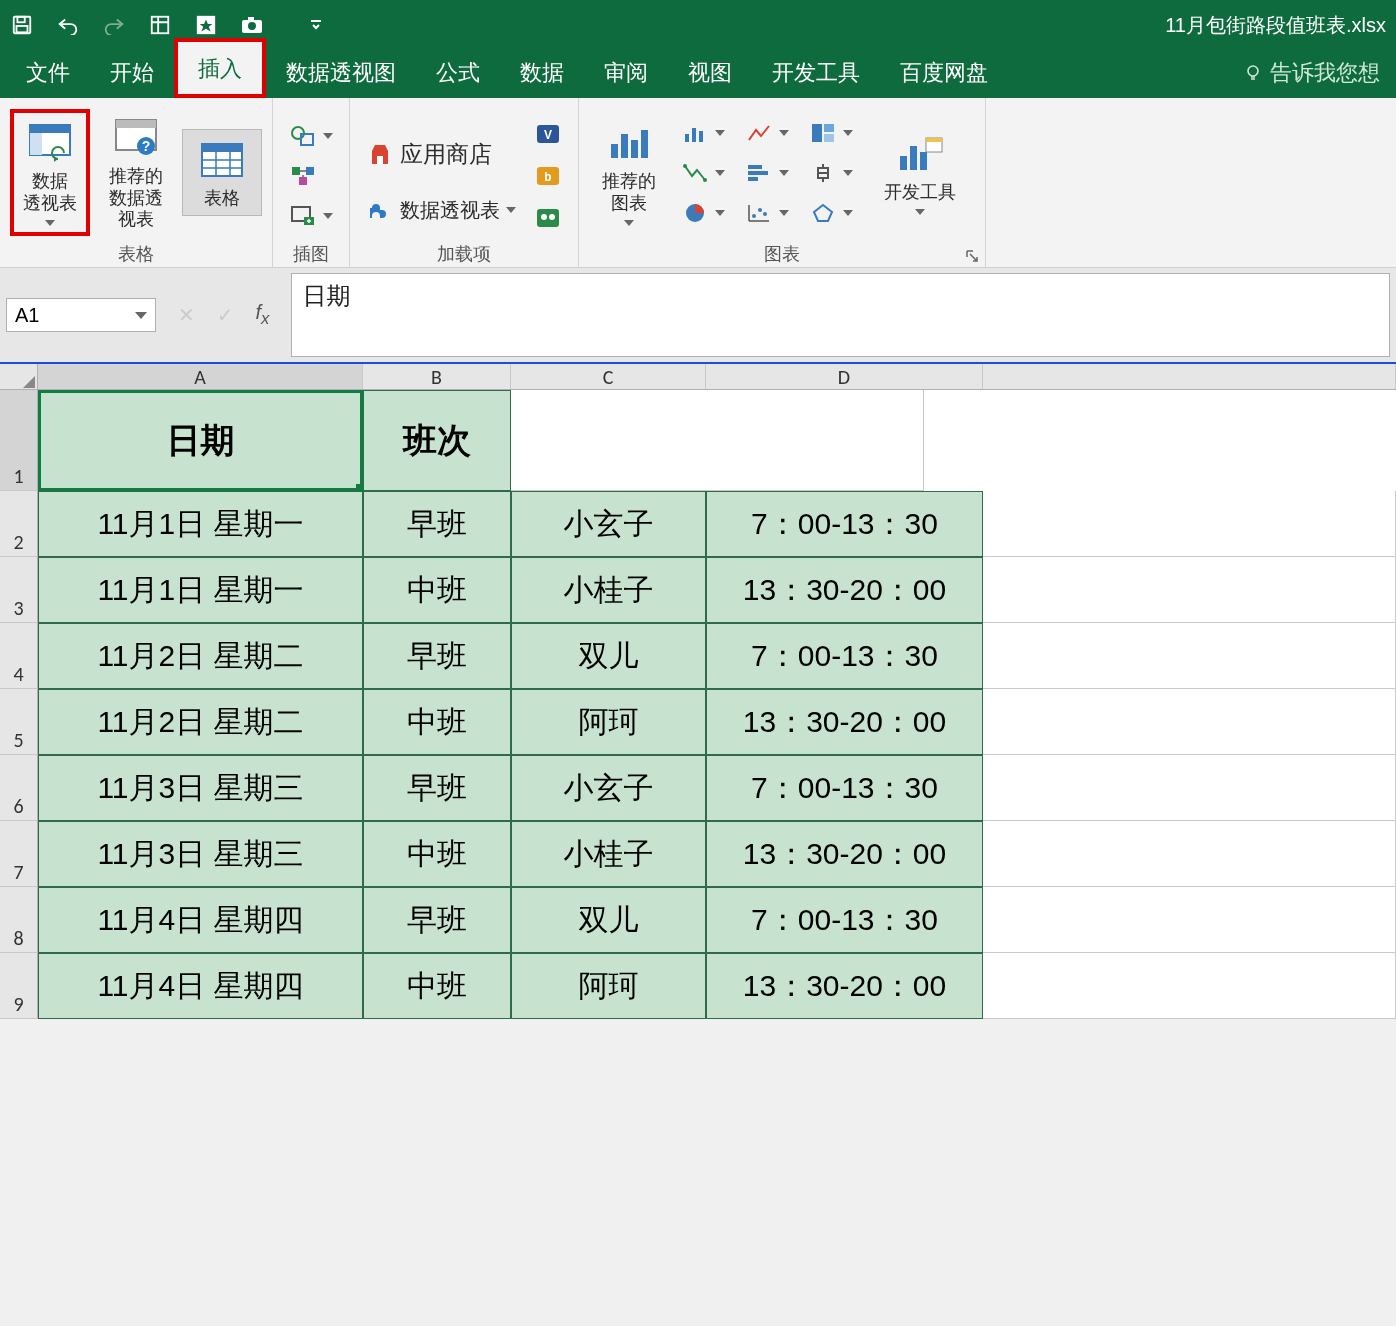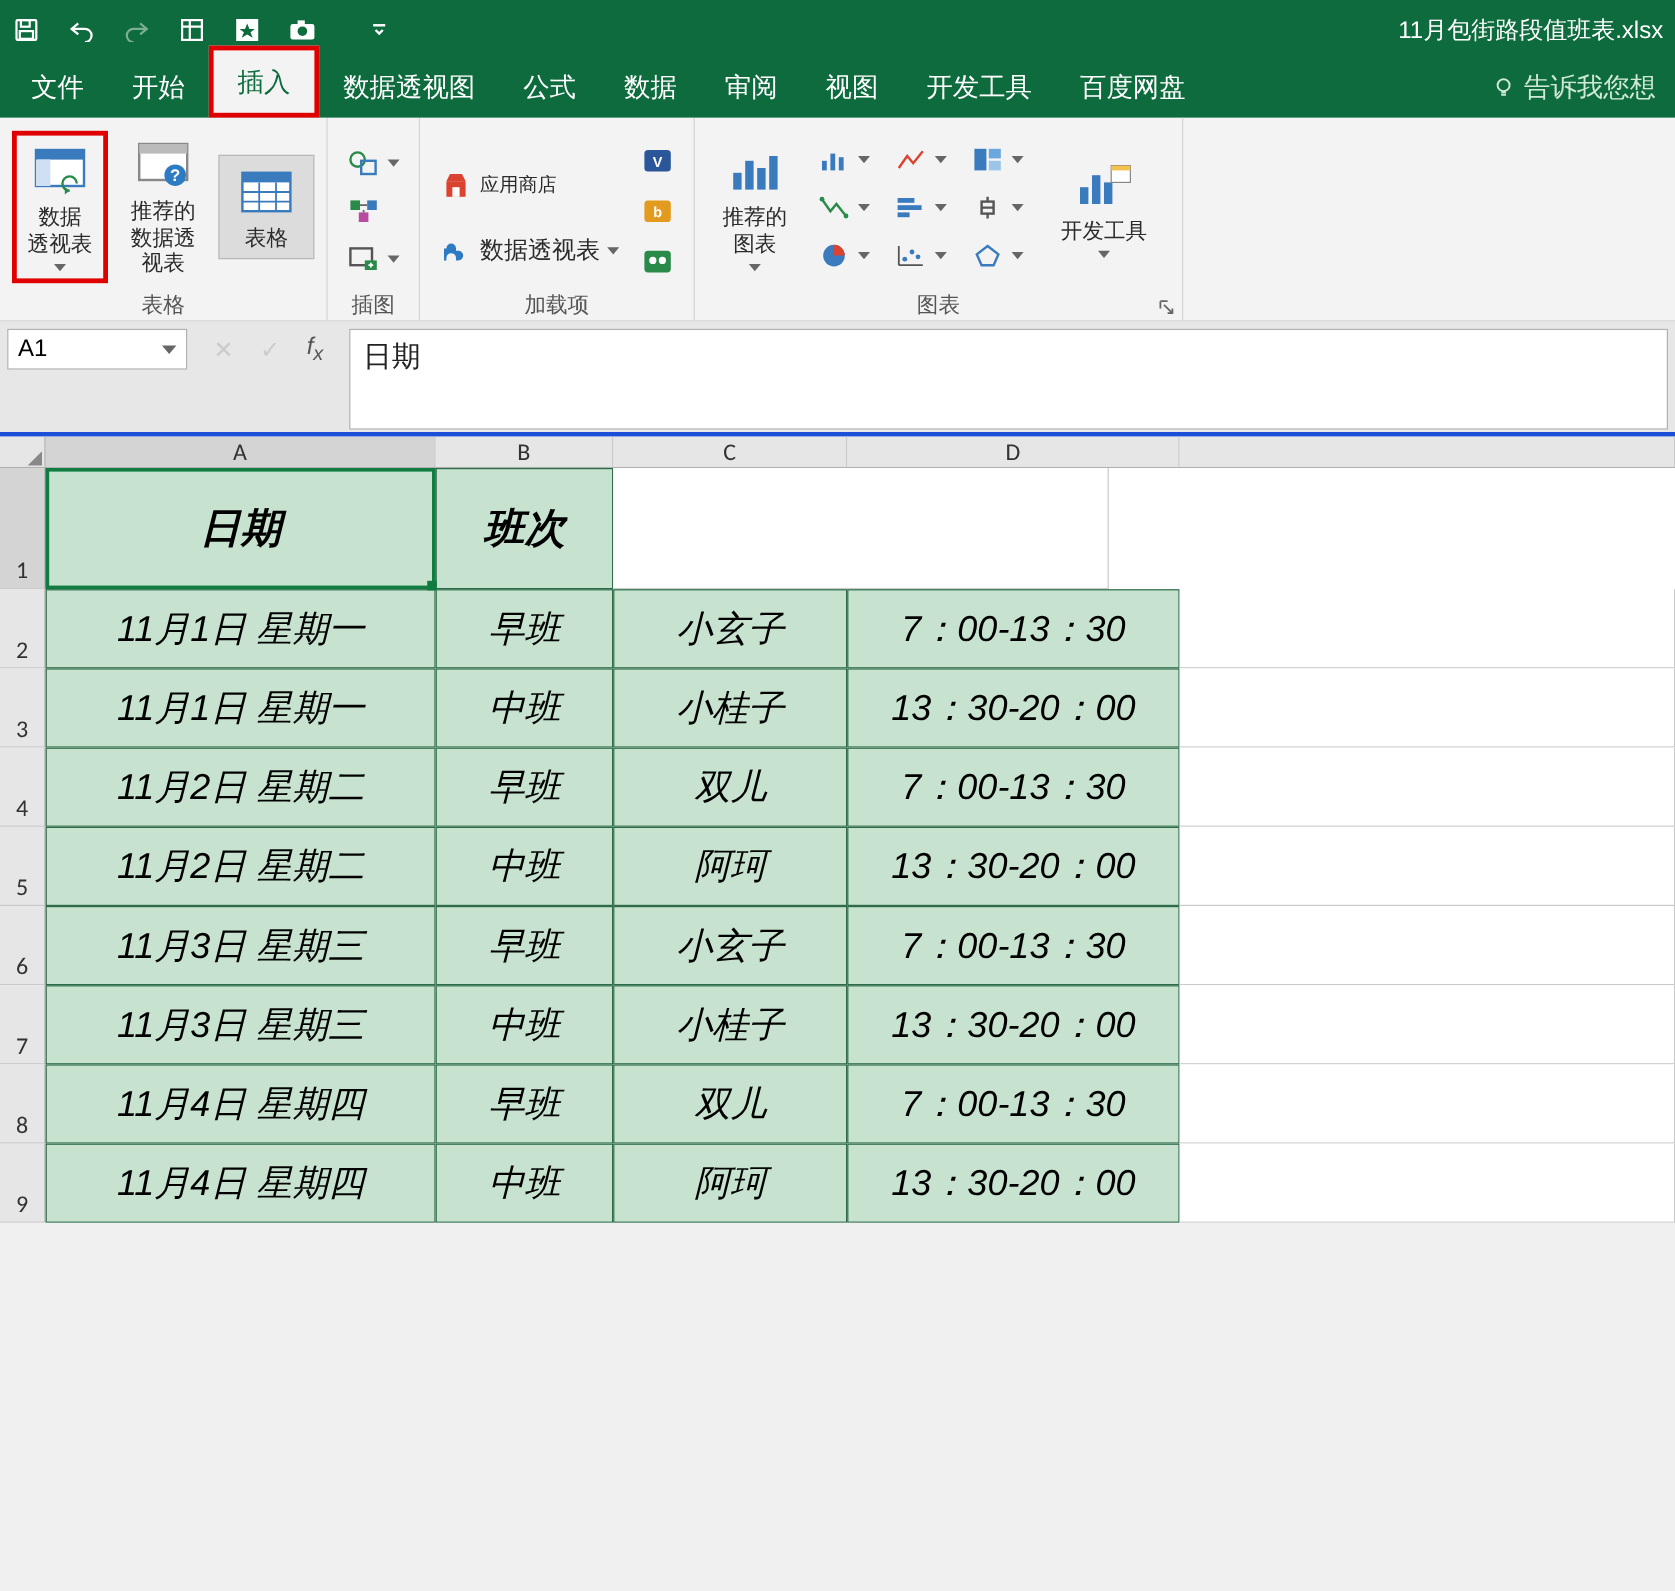--- a/index.html
+++ b/index.html
@@ -33,21 +33,21 @@
   .big-btn.boxed { border:4px solid #e00000; }
   .big-btn .ic { width:48px; height:48px; display:flex; align-items:center; justify-content:center; }
   .down-caret::after { content:""; display:block; margin:2px auto 0; width:0; height:0; border-left:5px solid transparent; border-right:5px solid transparent; border-top:6px solid #666; }
 
   .small-stack { display:flex; flex-direction:column; gap:4px; padding-top:6px; }
   .small-btn { display:flex; align-items:center; gap:6px; font-size:18px; color:#2b2b2b; padding:4px 6px; }
   .small-btn .ic { width:28px; height:28px; display:flex; align-items:center; justify-content:center; }
   .small-btn .drop { margin-left:auto; width:0; height:0; border-left:5px solid transparent; border-right:5px solid transparent; border-top:6px solid #666; }
 
   
-  .formula-row { background:#e7e7e7; height:96px; border-bottom:4px solid #1d4ed8; display:flex; align-items:flex-start; padding:6px; gap:8px;}
+  .formula-row { background:#e7e7e7; height:96px; border-bottom:2px solid #1d4ed8; display:flex; align-items:center; padding:6px; gap:8px;}
   .namebox { width:150px; height:34px; background:#fff; border:1px solid #b0b0b0; display:flex; align-items:center; padding:0 8px; font-size:20px; }
   .namebox .cbx-caret { margin-left:auto; width:0;height:0;border-left:6px solid transparent;border-right:6px solid transparent;border-top:7px solid #666;}
   .fx-btns { display:flex; align-items:center; gap:22px; padding:0 14px; height:34px; color:#999;}
   .fx-btns span { font-size:20px; }
   .fx-btns .fx { font-style:italic; color:#555; }
   .formula-input { flex:1; height:84px; background:#fff; border:1px solid #b0b0b0; padding:6px 10px; font-size:24px; color:#222; }
 
   
   .sheet { background:#fff; }
   .col-headers { display:flex; height:26px; background:#e6e6e6; border-bottom:1px solid #b0b0b0; }
@@ -56,21 +56,21 @@
   .col-h { border-right:1px solid #c9c9c9; display:flex; align-items:center; justify-content:center; font-size:20px; color:#333; background:#e6e6e6; font-family:"Calibri",sans-serif;}
   .col-h.sel { background:#d4d4d4; }
   .cA{width:325px;} .cB{width:148px;} .cC{width:195px;} .cD{width:277px;} .cE{width:413px;}
 
   .grid { display:flex; }
   .row-headers { display:flex; flex-direction:column; }
   .row-h { width:38px; border-right:1px solid #b0b0b0; border-bottom:1px solid #c9c9c9; background:#e6e6e6; display:flex; align-items:flex-end; justify-content:center; font-size:20px; color:#333; padding-bottom:2px; font-family:"Calibri",sans-serif;}
   .row-h.sel { background:#d4d4d4; }
 
   .cells { position:relative; }
-  .data-row { display:flex;font-style:italic; }
+  .data-row { display:flex; }
   .cell { height:101px; border-bottom:1px solid #c9c9c9; border-right:1px solid #c9c9c9; display:flex; align-items:center; justify-content:center; font-size:30px; padding:0 6px; }
   .cell.green { background:#c7e3cf; border:1px solid #2f6b4a; }
   .cell.blank { background:#fff; }
   .hdr-row .cell { height:101px; font-weight:bold; font-size:34px; }
   .body-row .cell { height:66px; }
   .active-cell { position:absolute; left:0; top:0; width:325px; height:101px; border:3px solid #107c41; pointer-events:none; }
   .active-cell::after { content:""; position:absolute; right:-4px; bottom:-4px; width:8px; height:8px; background:#107c41; }
 
   
   svg { display:block; }
@@ -223,21 +223,21 @@
             <div class="drop"></div>
           </div>
       </div>
     </div>
     <div class="group-label">插图</div>
   </div>
 
   <div class="group">
     <div class="group-body">
       <div class="small-stack" style="gap:18px;padding-top:18px">
-        <div class="small-btn" style="font-size:16px">
+        <div class="small-btn" style="font-size:23px">
           <div class="ic">
               <svg width="26" height="24" viewBox="0 0 26 24">
                 <path d="M5 8 L8 2 H18 L21 8 Z" fill="#d9432f"></path>
                 <rect x="5" y="8" width="16" height="13" fill="#d9432f"></rect>
                 <rect x="10" y="13" width="6" height="8" fill="#fff"></rect>
               </svg>
             </div>
           <span>应用商店</span>
         </div>
         <div class="small-btn" style="font-size:20px">

